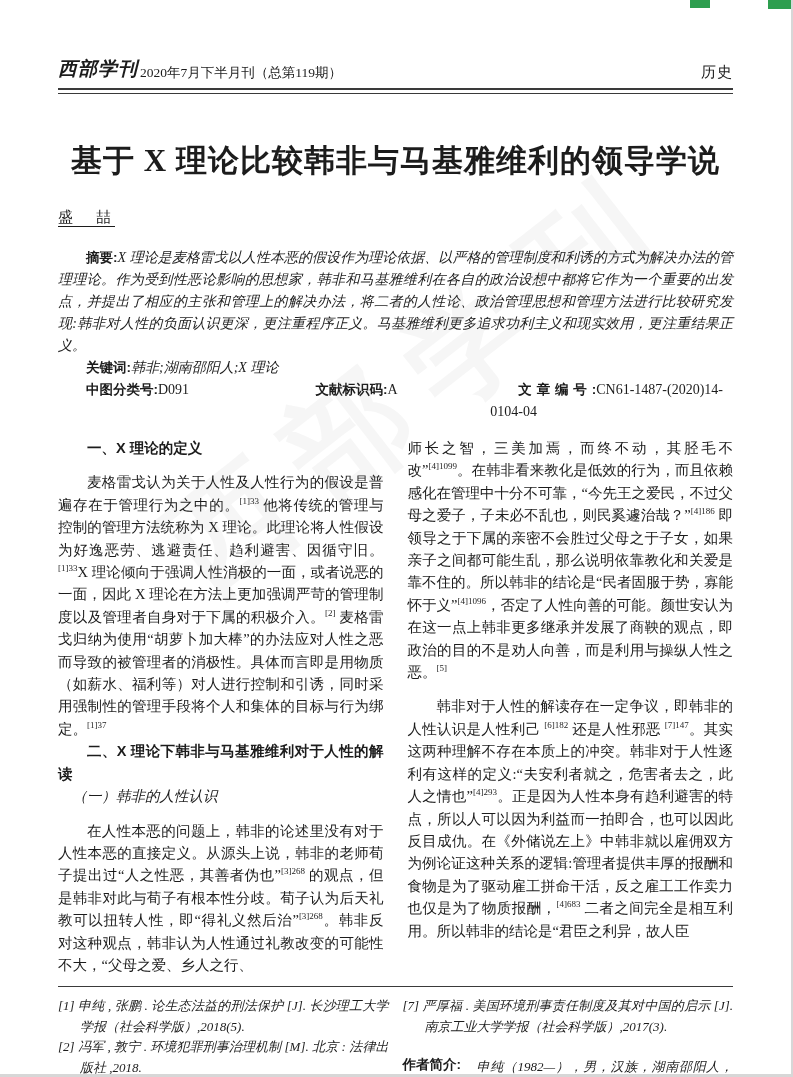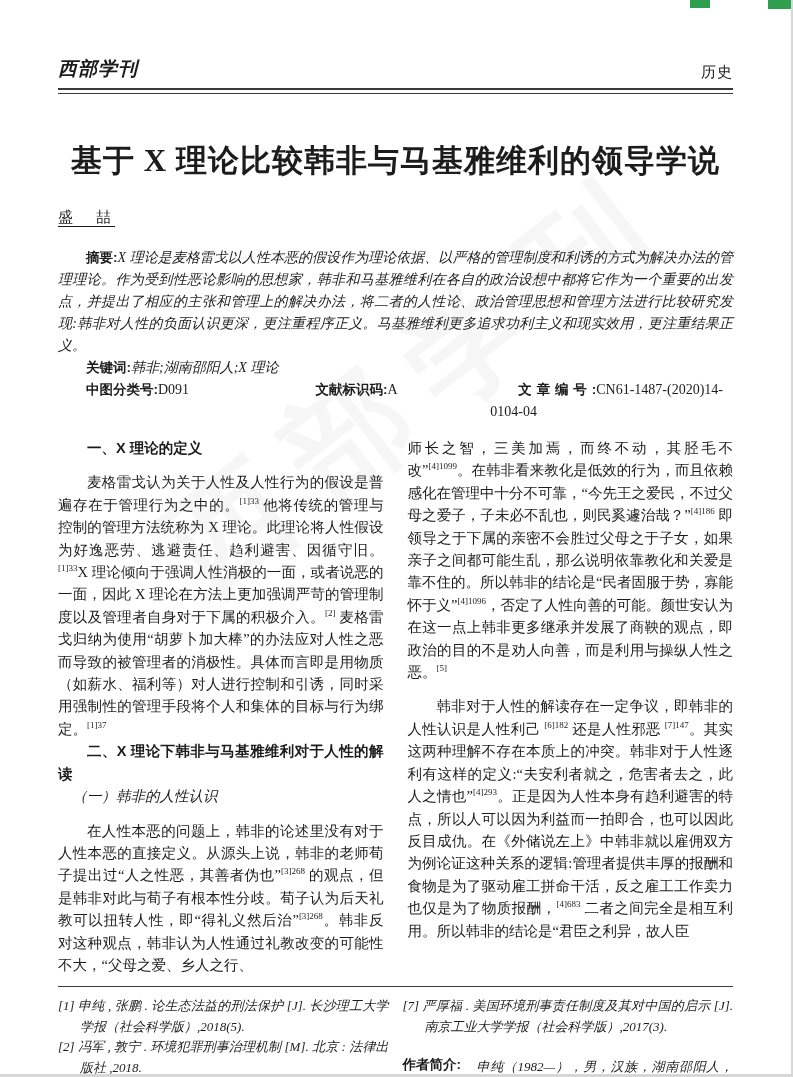--- a/index.html
+++ b/index.html
@@ -70,20 +70,21 @@
 <body>
 
 <div class="page">
   <div class="artifact a1"></div>
   <div class="artifact a2"></div>
   <div class="watermark">西部学刊</div>
 
   <div class="hdr">
     <div class="hdr-left">
       <span class="journal-name">西部学刊</span>
+      <span class="issue-info">2020年7月下半月刊（总第119期）</span>
     </div>
     <span class="section-label">历史</span>
   </div>
   <div class="hdr-rule"></div>
 
   <div class="title">基于 X 理论比较韩非与马基雅维利的领导学说</div>
   <div class="author">盛　喆</div>
 
   <div class="meta">
     <p class="abstract-p" style="margin:0;">

